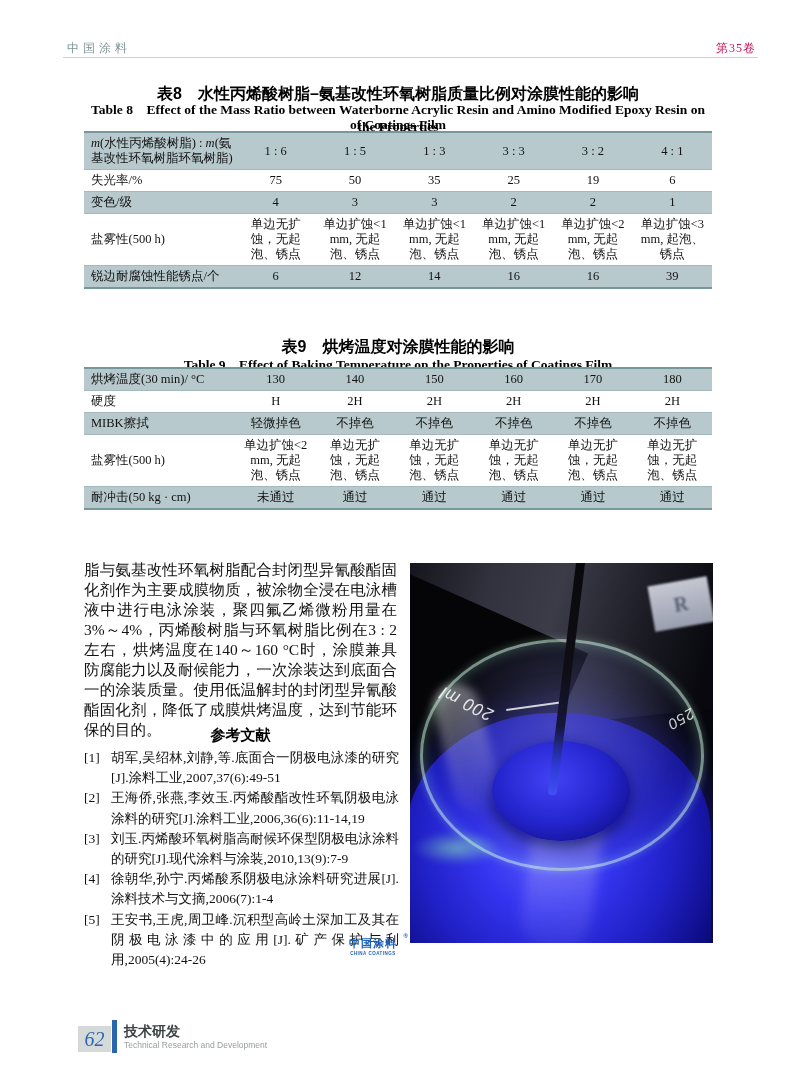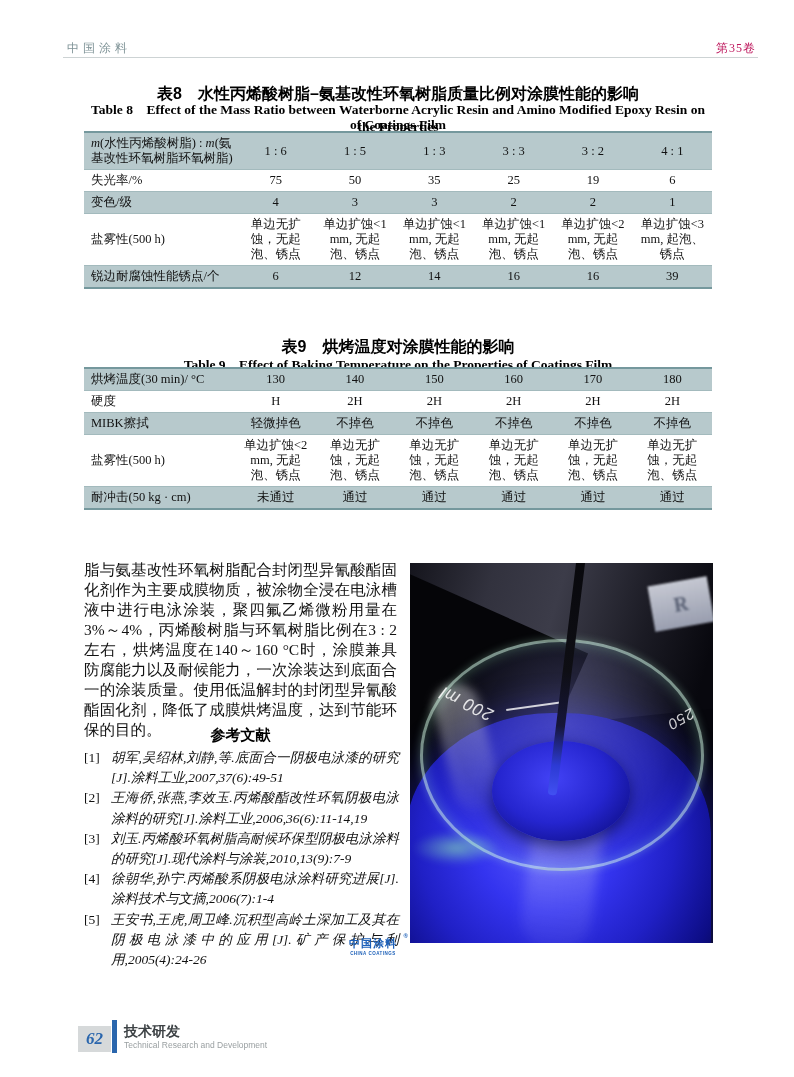--- a/index.html
+++ b/index.html
@@ -31,21 +31,21 @@
   .dtable .ital { font-style:italic; }
 
   
   .body-par { position:absolute; left:84px; top:560px; width:313px; font-size:15.5px; line-height:20px;
               text-align:justify; color:#111; }
   .refs-head { position:absolute; left:84px; top:726px; width:313px; text-align:center; font-weight:bold;
                font-size:15px; color:#000; font-family:"Liberation Sans", sans-serif; }
   .refs { position:absolute; left:84px; top:748px; width:315px; font-size:13.5px; line-height:20.2px; color:#111; }
   .ref-item { display:flex; text-align:justify; }
   .ref-num { width:27px; flex:0 0 27px; }
-  .ref-text { flex:1;font-style:italic; }
+  .ref-text { flex:1; }
 
   
   .logo { position:absolute; left:342px; top:936px; width:62px; text-align:center; }
   .logo-cn { font-size:11px; font-weight:bold; color:#1b5fb8; letter-spacing:1px; font-family:"Liberation Sans", sans-serif; position:relative; }
   .logo-cn .reg { position:absolute; top:-3px; right:-5px; font-size:6px; color:#1b5fb8; }
   .logo-en { font-size:4.5px; font-weight:bold; color:#1b5fb8; letter-spacing:.5px; font-family:"Liberation Sans", sans-serif; }
 
   
   .photo { position:absolute; left:410px; top:563px; width:303px; height:380px; background:#06060c; overflow:hidden; }
   .ph-top { position:absolute; left:-20px; top:-30px; width:360px; height:190px;
@@ -75,21 +75,21 @@
             transform-origin:top center; border-radius:4px;
             background:linear-gradient(#08080c 0%, #0e0e14 50%, #16163a 72%, #2c3ad4 88%, #4150f2 100%); }
   .ph-mark-200 { position:absolute; left:28px; top:130px; color:rgba(255,255,255,.85); font-size:17px; font-style:italic;
                  transform:rotate(206deg) scaleY(1.05); letter-spacing:1px; font-family:"Liberation Sans", sans-serif; }
   .ph-mark-250 { position:absolute; right:18px; top:148px; color:rgba(255,255,255,.8); font-size:15px; font-style:italic;
                  transform:rotate(150deg); letter-spacing:1px; font-family:"Liberation Sans", sans-serif; }
   .ph-gradline { position:absolute; left:96px; top:142px; width:58px; height:2px; background:rgba(255,255,255,.8); transform:rotate(-8deg); }
 
   
   .f-pagebox { position:absolute; left:78px; top:1026px; width:33px; height:26px; background:#d6d9da;
-               color:#2a66ad; font-style:italic; font-weight:bold; font-size:17px;
+               color:#2a66ad; font-style:italic; font-weight:normal; font-size:20px;
                display:flex; align-items:center; justify-content:center; font-family:"Liberation Serif", serif; }
   .f-bar { position:absolute; left:112px; top:1020px; width:5px; height:33px; background:#2a66ad; }
   .f-cn { position:absolute; left:124px; top:1023px; font-weight:bold; font-size:14px; color:#3d4245; font-family:"Liberation Sans", sans-serif; }
   .f-en { position:absolute; left:124px; top:1040px; font-size:8.5px; color:#9aa0a2; font-family:"Liberation Sans", sans-serif; }
 </style>
 </head>
 <body>
 
 <div class="page">
 

